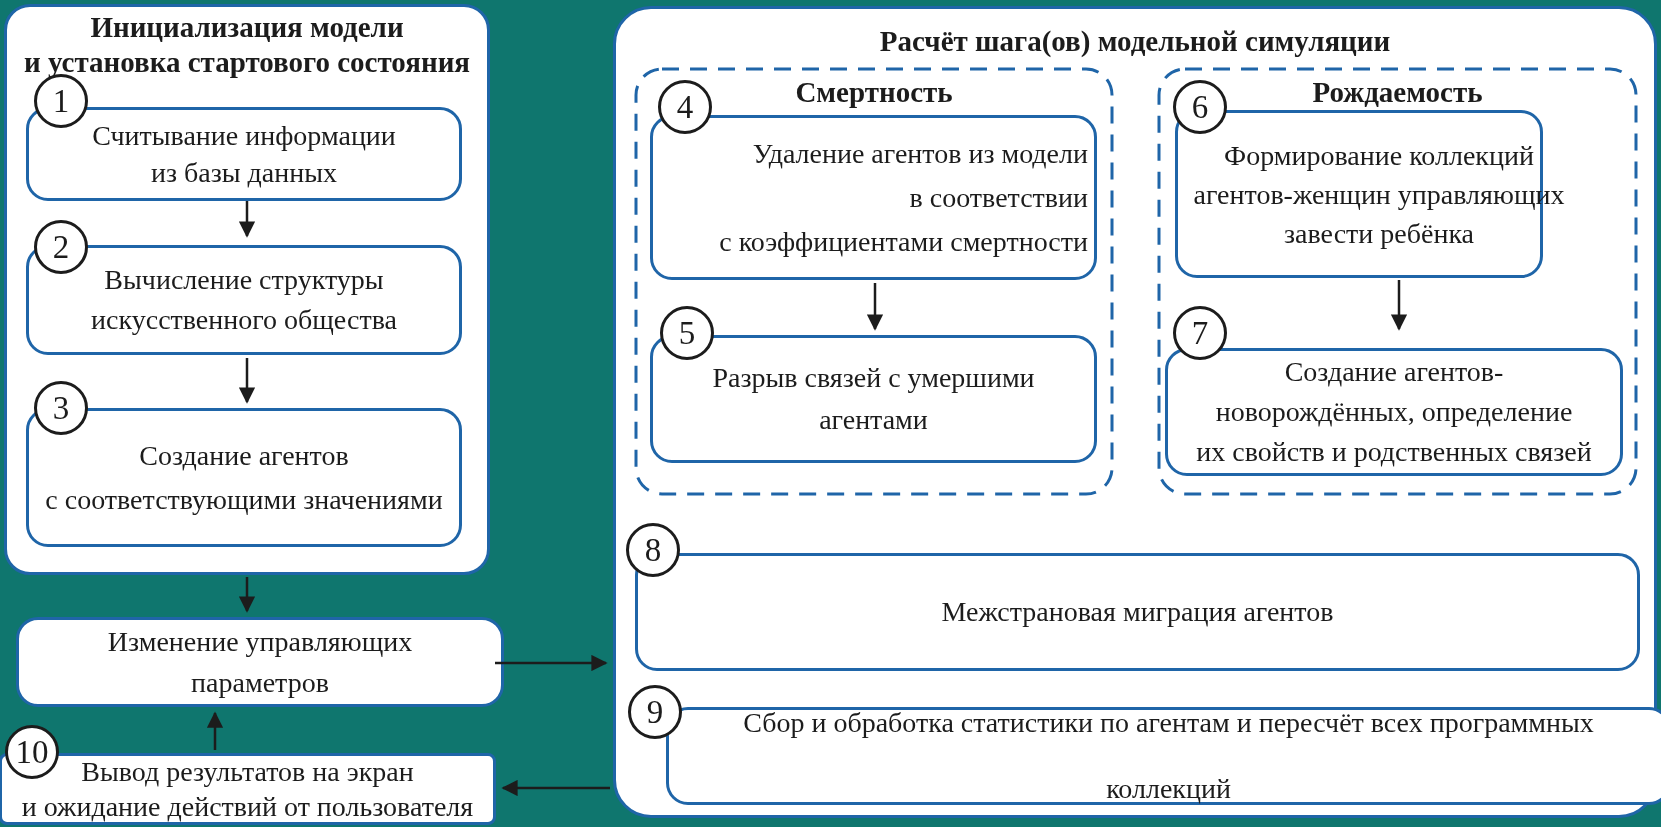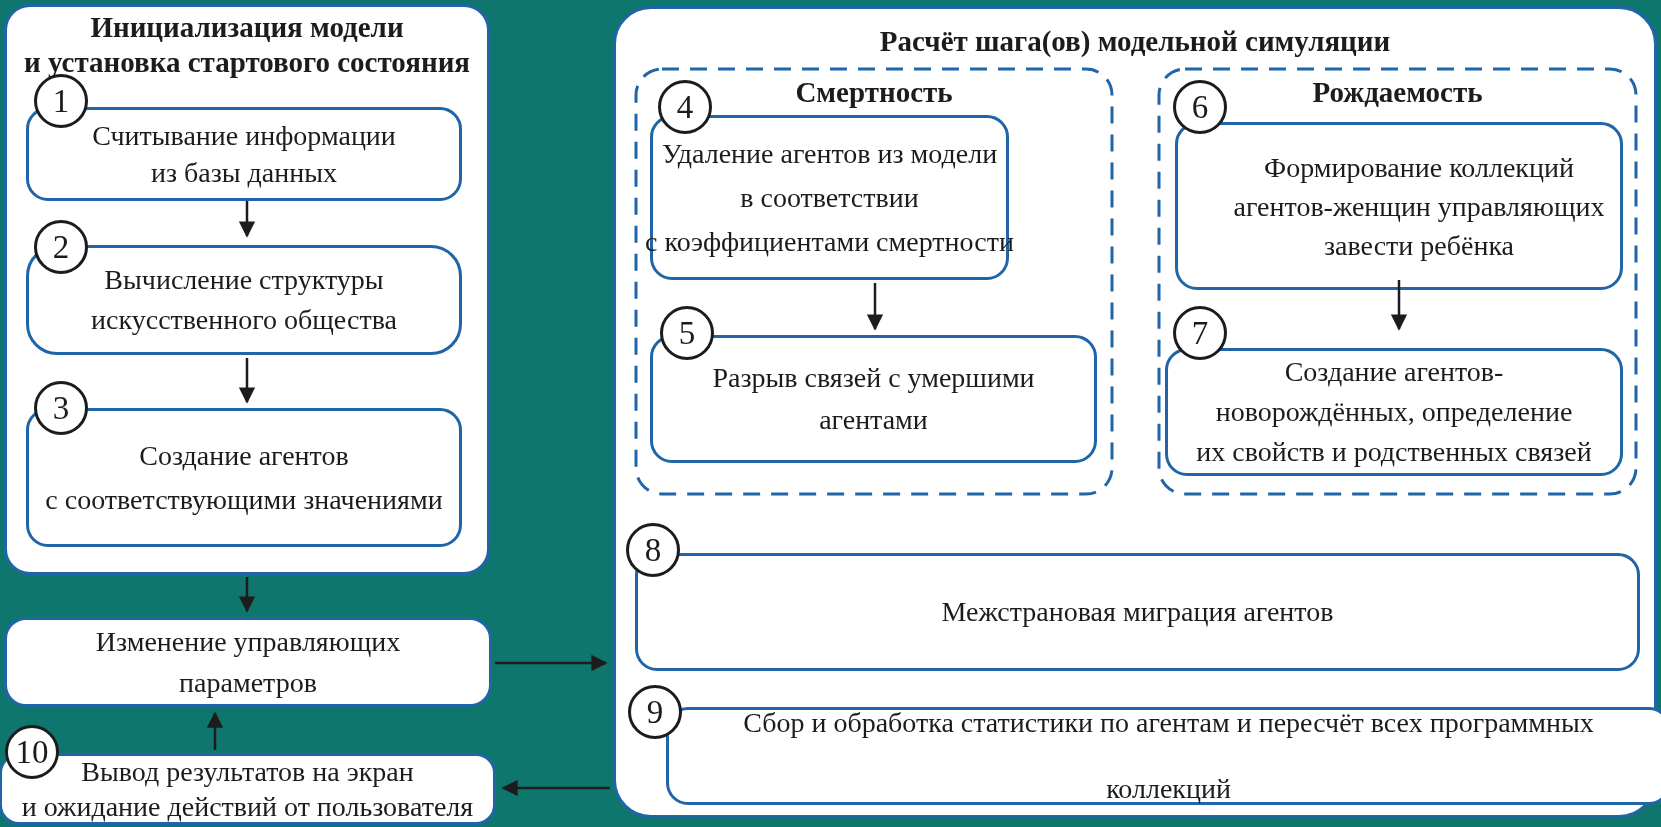--- a/index.html
+++ b/index.html
@@ -97,48 +97,48 @@
     <span>Смертность</span>
   </div>
   <div class="group-title" style="left:1158px;top:76px;width:479px;">
     <span>Рождаемость</span>
   </div>
 
   <div class="box" style="left:26px;top:107px;width:436px;height:94px;line-height:37px;">
     <div class="ln">Считывание информации</div>
     <div class="ln">из базы данных</div>
   </div>
-  <div class="box" style="left:26px;top:245px;width:436px;height:110px;border-radius:31px;">
+  <div class="box" style="left:26px;top:245px;width:436px;height:110px;">
     <div class="ln">Вычисление структуры</div>
     <div class="ln">искусственного общества</div>
   </div>
   <div class="box" style="left:26px;top:408px;width:436px;height:139px;line-height:44px;">
     <div class="ln">Создание агентов</div>
     <div class="ln">с соответствующими значениями</div>
   </div>
-  <div class="box" style="left:4px;top:617px;width:488px;height:90px;line-height:41px;">
+  <div class="box" style="left:16px;top:617px;width:488px;height:90px;line-height:41px;">
     <div class="ln">Изменение управляющих</div>
     <div class="ln">параметров</div>
   </div>
-  <div class="box" style="left:-1px;top:753px;width:497px;height:72px;line-height:35px;border-radius:20px;">
+  <div class="box" style="left:-1px;top:753px;width:497px;height:72px;line-height:35px;border-radius:8px;">
     <div class="ln">Вывод результатов на экран</div>
     <div class="ln">и ожидание действий от пользователя</div>
   </div>
 
-  <div class="box" style="left:650px;top:115px;width:359px;height:165px;line-height:44px;">
+  <div class="box" style="left:650px;top:115px;width:447px;height:165px;line-height:44px;align-items:flex-end;">
     <div class="ln">Удаление агентов из модели</div>
     <div class="ln">в соответствии</div>
     <div class="ln">с коэффициентами смертности</div>
   </div>
   <div class="box" style="left:650px;top:335px;width:447px;height:128px;line-height:42px;">
     <div class="ln">Разрыв связей с умершими</div>
     <div class="ln">агентами</div>
   </div>
 
-  <div class="box" style="left:1175px;top:122px;width:448px;height:168px;line-height:39px;padding-left:46px;">
+  <div class="box" style="left:1175px;top:110px;width:368px;height:168px;line-height:39px;padding-left:46px;">
     <div class="ln">Формирование коллекций</div>
     <div class="ln">агентов-женщин управляющих</div>
     <div class="ln">завести ребёнка</div>
   </div>
   <div class="box" style="left:1165px;top:348px;width:458px;height:128px;line-height:40px;">
     <div class="ln">Создание агентов-</div>
     <div class="ln">новорождённых, определение</div>
     <div class="ln">их свойств и родственных связей</div>
   </div>
 

